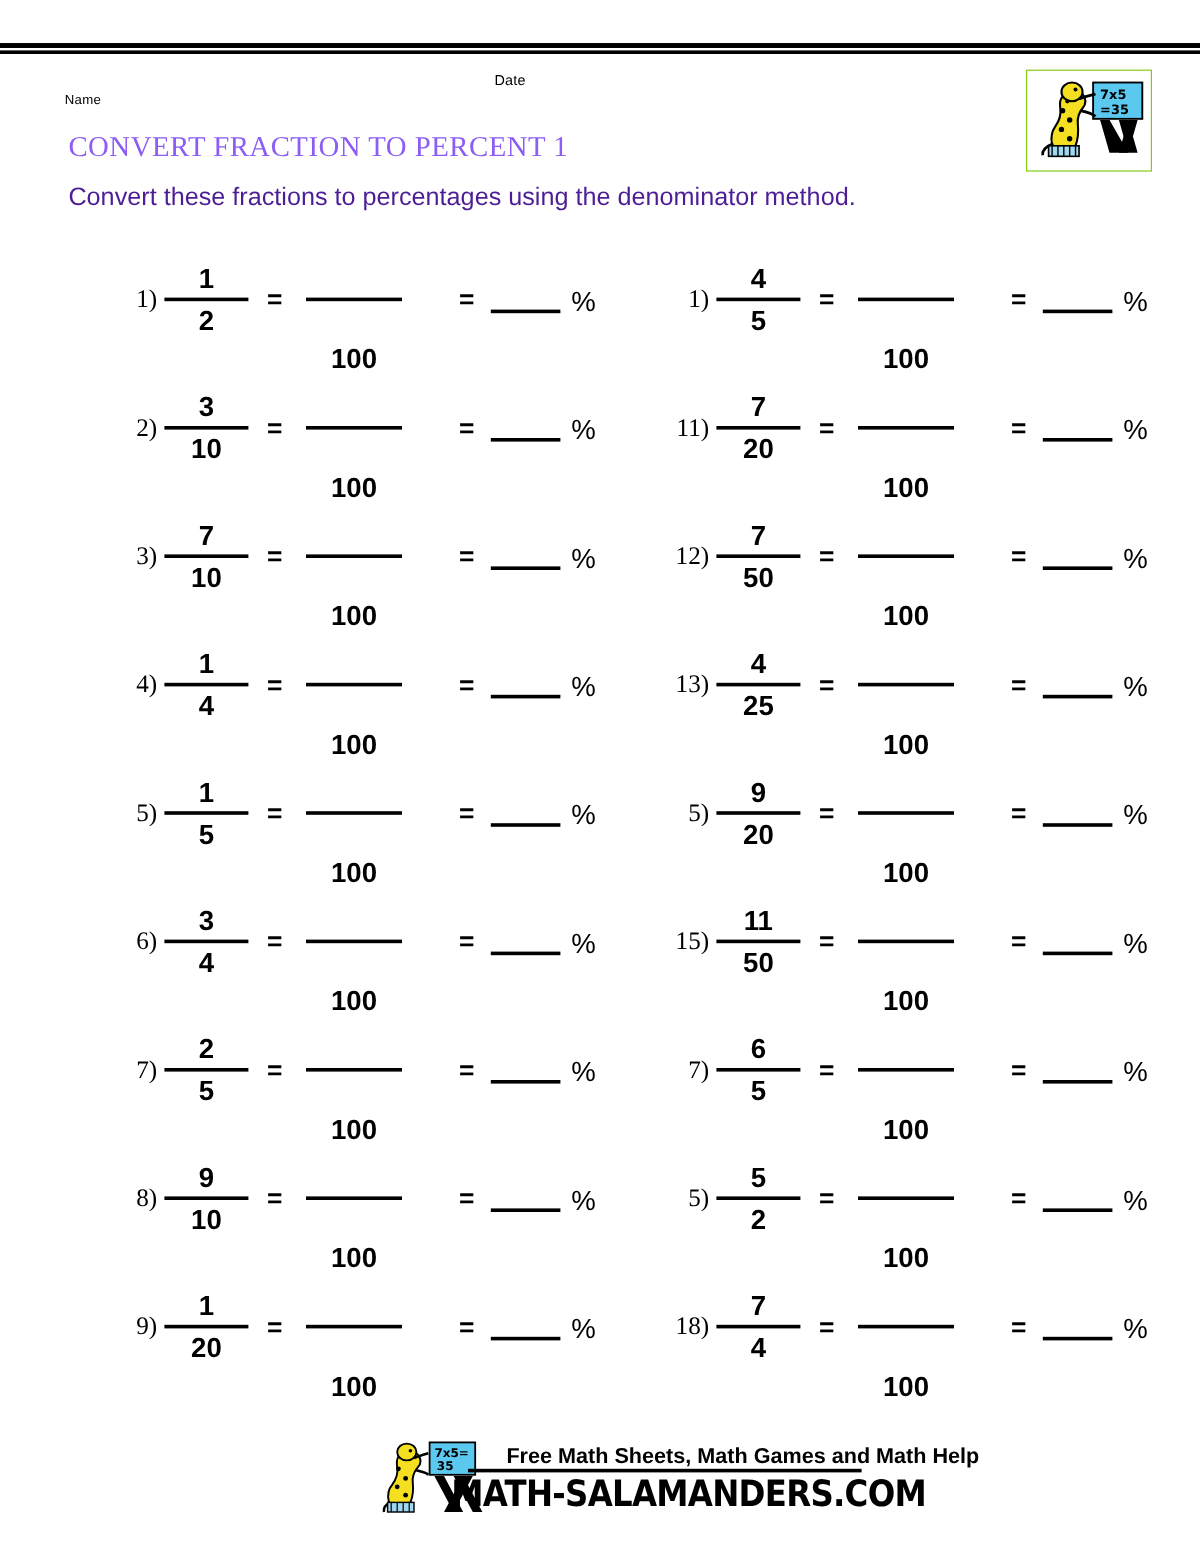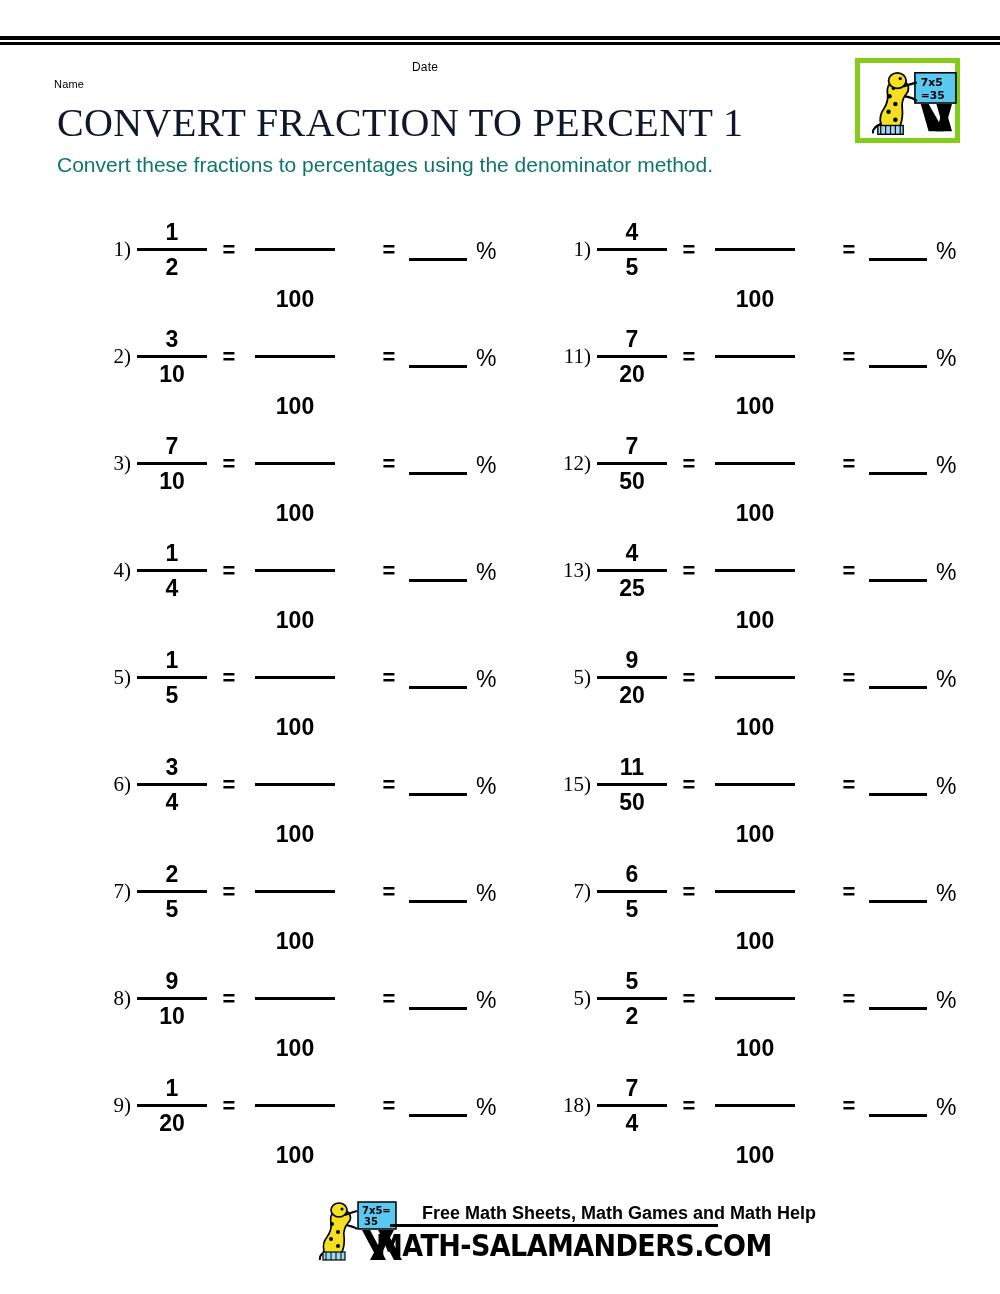--- a/index.html
+++ b/index.html
@@ -58,44 +58,44 @@
     top: 0;
     font-size: 12px;
     letter-spacing: .2px;
   }
 
   .worksheet-title {
     position: absolute;
     left: 57px;
     top: 105px;
     font-family: "Liberation Serif", serif;
-    font-size: 40px;
+    font-size: 24px;
     line-height: 36px;
     letter-spacing: .4px;
-    color: #0f172a;
+    color: #8b5cf6;
     white-space: nowrap;
   }
   .worksheet-subtitle {
     position: absolute;
     left: 57px;
     top: 152px;
     font-size: 21px;
     line-height: 26px;
-    color: #0f766e;
+    color: #4c1d95;
     white-space: nowrap;
   }
 
   
   .corner-logo {
     position: absolute;
     left: 855px;
     top: 58px;
     width: 105px;
     height: 85px;
-    border: 5px solid #84cc16;
+    border: 1px solid #84cc16;
     background: #ffffff;
     box-sizing: border-box;
   }
 
   
   .problems {
     position: absolute;
     left: 0;
     top: 196px;
     width: 1000px;

